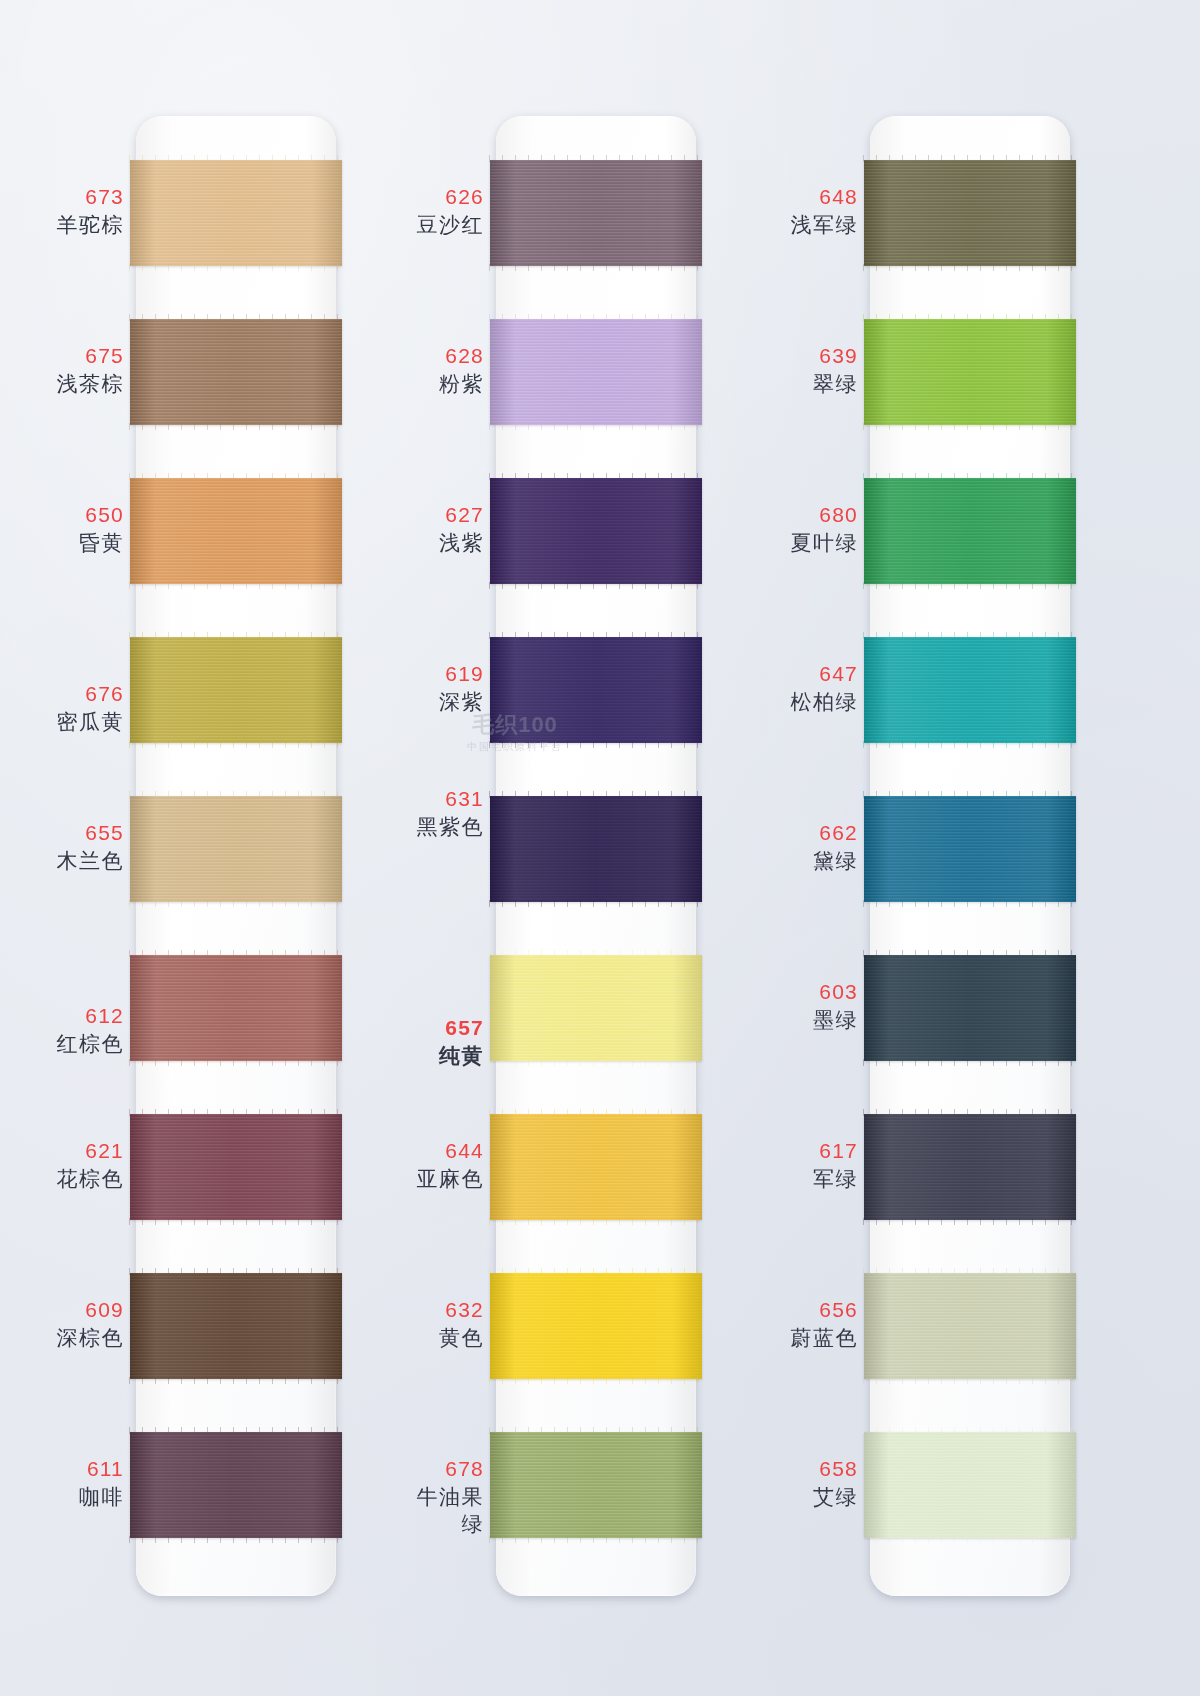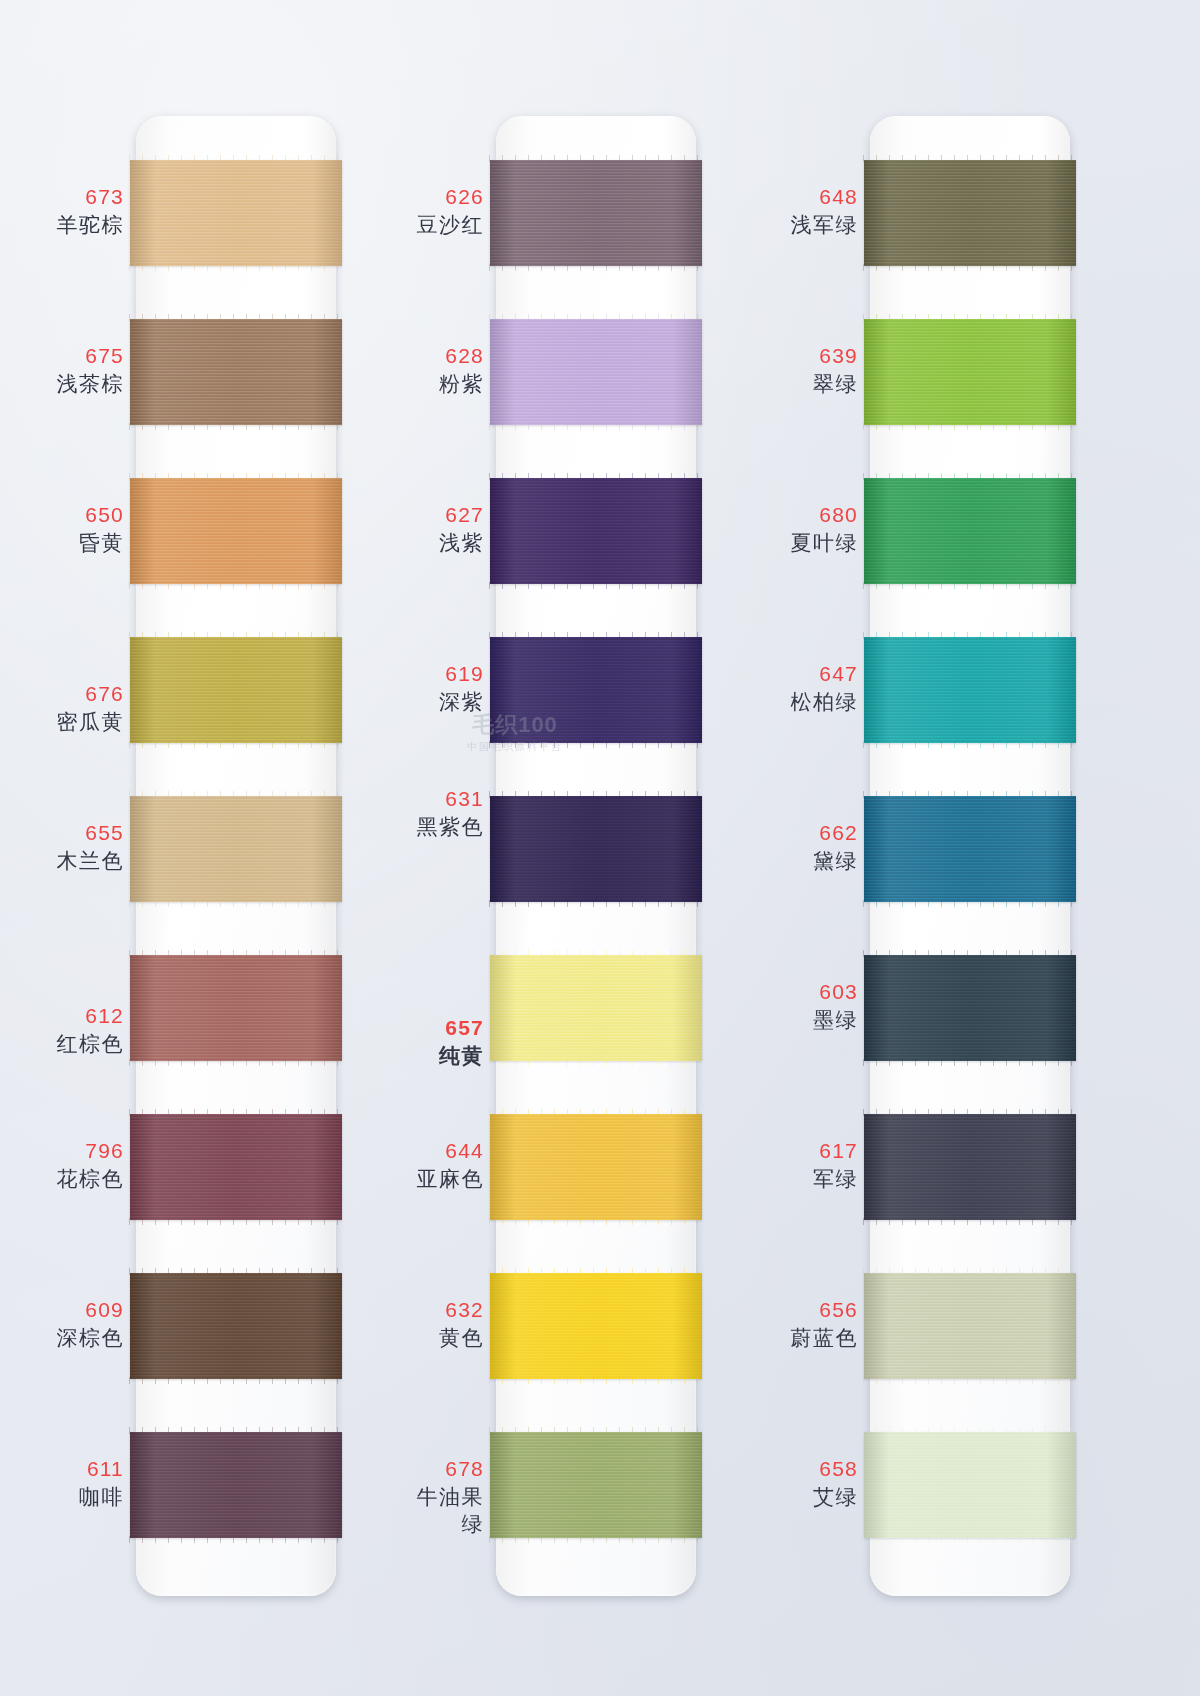--- a/index.html
+++ b/index.html
@@ -179,21 +179,21 @@
         <div class="code">612</div>
         <div class="cname">红棕色</div>
       </div>
       <div class="swatch" style="top: 1006px; background: rgb(124, 68, 82); color: rgb(124, 68, 82);">
         <div class="fuzz-t"></div>
         <div class="yarn"></div>
         <div class="shade"></div>
         <div class="fuzz-b"></div>
       </div>
       <div class="label" style="top: 1029px;">
-        <div class="code">796</div>
+        <div class="code">621</div>
         <div class="cname">花棕色</div>
       </div>
       <div class="swatch" style="top: 1165px; background: rgb(97, 71, 54); color: rgb(97, 71, 54);">
         <div class="fuzz-t"></div>
         <div class="yarn"></div>
         <div class="shade"></div>
         <div class="fuzz-b"></div>
       </div>
       <div class="label" style="top: 1188px;">
         <div class="code">609</div>

